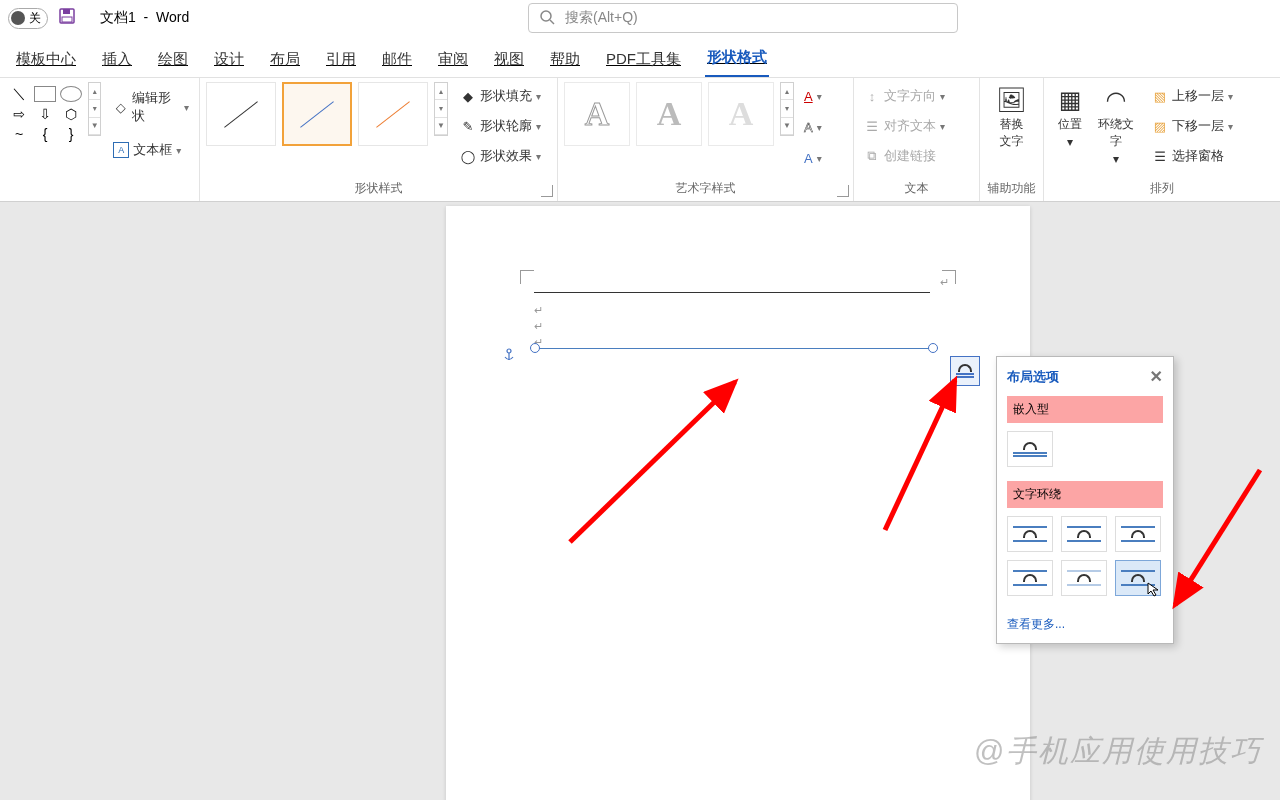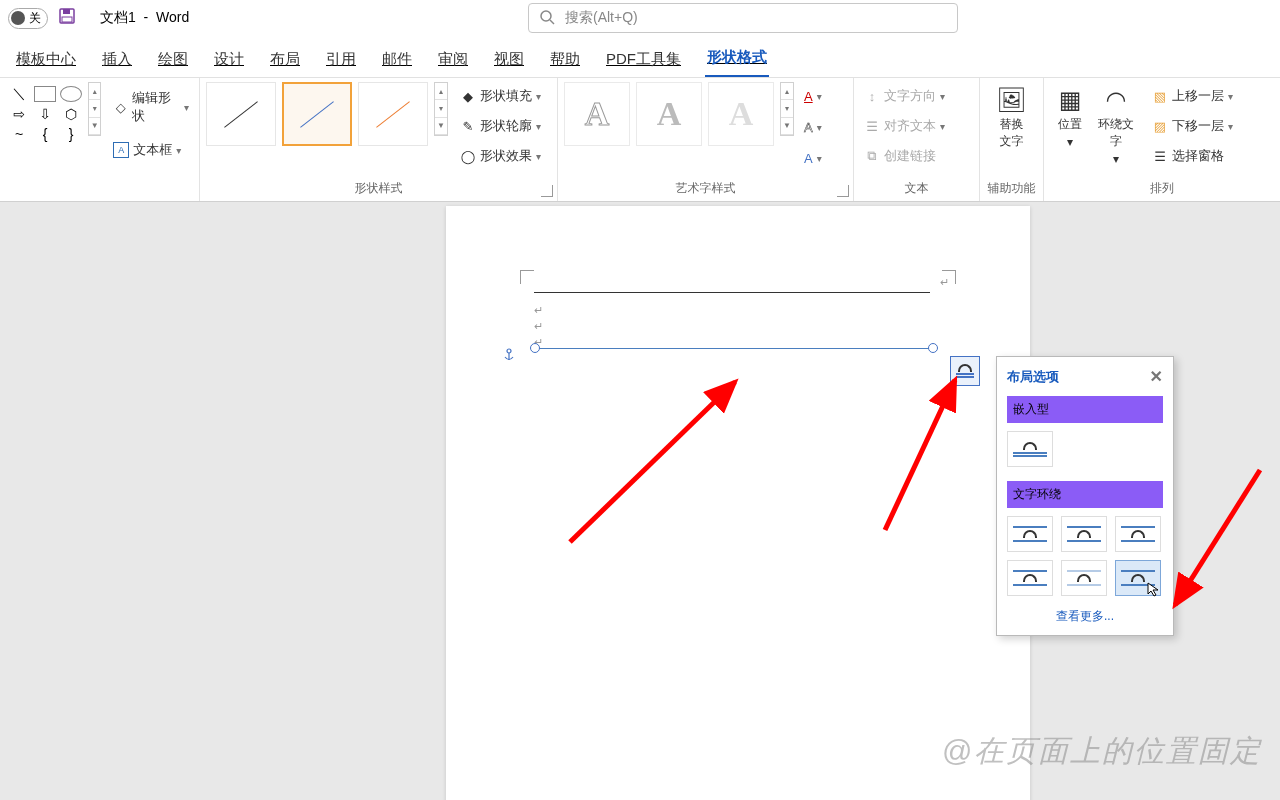--- a/index.html
+++ b/index.html
@@ -71,30 +71,30 @@
 
 
 .layout-btn { position: absolute; left: 950px; top: 356px; width: 30px; height: 30px; border: 1px solid #4472c4; background: #eaf1fb; display: flex; flex-direction: column; align-items: center; justify-content: center; gap: 1px; }
 .layout-btn .arc { width: 14px; height: 8px; border: 2px solid #333; border-bottom: none; border-radius: 8px 8px 0 0; }
 .layout-btn .bar { width: 18px; height: 2px; background: #4472c4; }
 
 
 .popup { position: absolute; left: 996px; top: 356px; width: 178px; background: #fff; border: 1px solid #b9b9b9; box-shadow: 3px 3px 8px rgba(0,0,0,0.18); padding: 10px; font-size: 13px; }
 .popup-header { display: flex; justify-content: space-between; align-items: center; color: #185abd; font-weight: 600; margin-bottom: 10px; }
 .popup-close { color: #777; font-size: 16px; cursor: pointer; }
-.sect-title { background: #8b5cf6; padding: 5px 6px; font-size: 12px; margin-top: 6px; }
+.sect-title { background: #fca5a5; padding: 5px 6px; font-size: 12px; margin-top: 6px; }
 .wrap-grid { display: grid; grid-template-columns: repeat(3, 48px); gap: 8px 6px; padding: 8px 0; }
 .wrap-opt { width: 46px; height: 36px; border: 1px solid #ddd; display: flex; flex-direction: column; align-items: center; justify-content: center; gap: 1px; cursor: pointer; position: relative; }
 .wrap-opt.selected { background: #dbe9f8; border-color: #7da7d9; }
 .wrap-opt .wline { width: 34px; height: 2px; background: #4a7ebf; }
 .wrap-opt .warc { width: 14px; height: 8px; border: 2px solid #333; border-bottom: none; border-radius: 8px 8px 0 0; margin: 1px 0; }
 .radio-row { display: flex; align-items: flex-start; gap: 6px; padding: 5px 0; font-size: 12px; }
 .radio-row input { margin-top: 2px; }
 .info-icon { color: #185abd; border: 1px solid #185abd; border-radius: 50%; width: 14px; height: 14px; font-size: 10px; display: inline-flex; align-items: center; justify-content: center; margin-left: 4px; }
-.see-more { text-align: center; color: #185abd; font-size: 12px; padding-top: 4px; cursor: pointer; }
+.see-more { text-align: left; color: #185abd; font-size: 12px; padding-top: 4px; cursor: pointer; margin-top: 8px; }
 
 
 .arrow { position: absolute; pointer-events: none; }
 
 
 .watermark { position: absolute; right: 18px; bottom: 28px; color: rgba(140,140,140,0.55); font-size: 30px; font-style: italic; letter-spacing: 2px; }
 </style>
 </head>
 <body>
 
@@ -404,13 +404,13 @@
     </defs>
   <line x1="10" y1="190" x2="175" y2="30" stroke="#ff0000" stroke-width="5" marker-end="url(#ah1)"></line>
 </svg>
 <svg class="arrow" style="left:870px;top:360px" width="110" height="180">
   <line x1="15" y1="170" x2="85" y2="20" stroke="#ff0000" stroke-width="5" marker-end="url(#ah1)"></line>
 </svg>
 <svg class="arrow" style="left:1160px;top:460px" width="110" height="160">
   <line x1="100" y1="10" x2="15" y2="145" stroke="#ff0000" stroke-width="5" marker-end="url(#ah1)"></line>
 </svg>
 
-<div class="watermark">@在页面上的位置固定</div>
+<div class="watermark">@手机应用使用技巧</div>
 
 </body></html>

